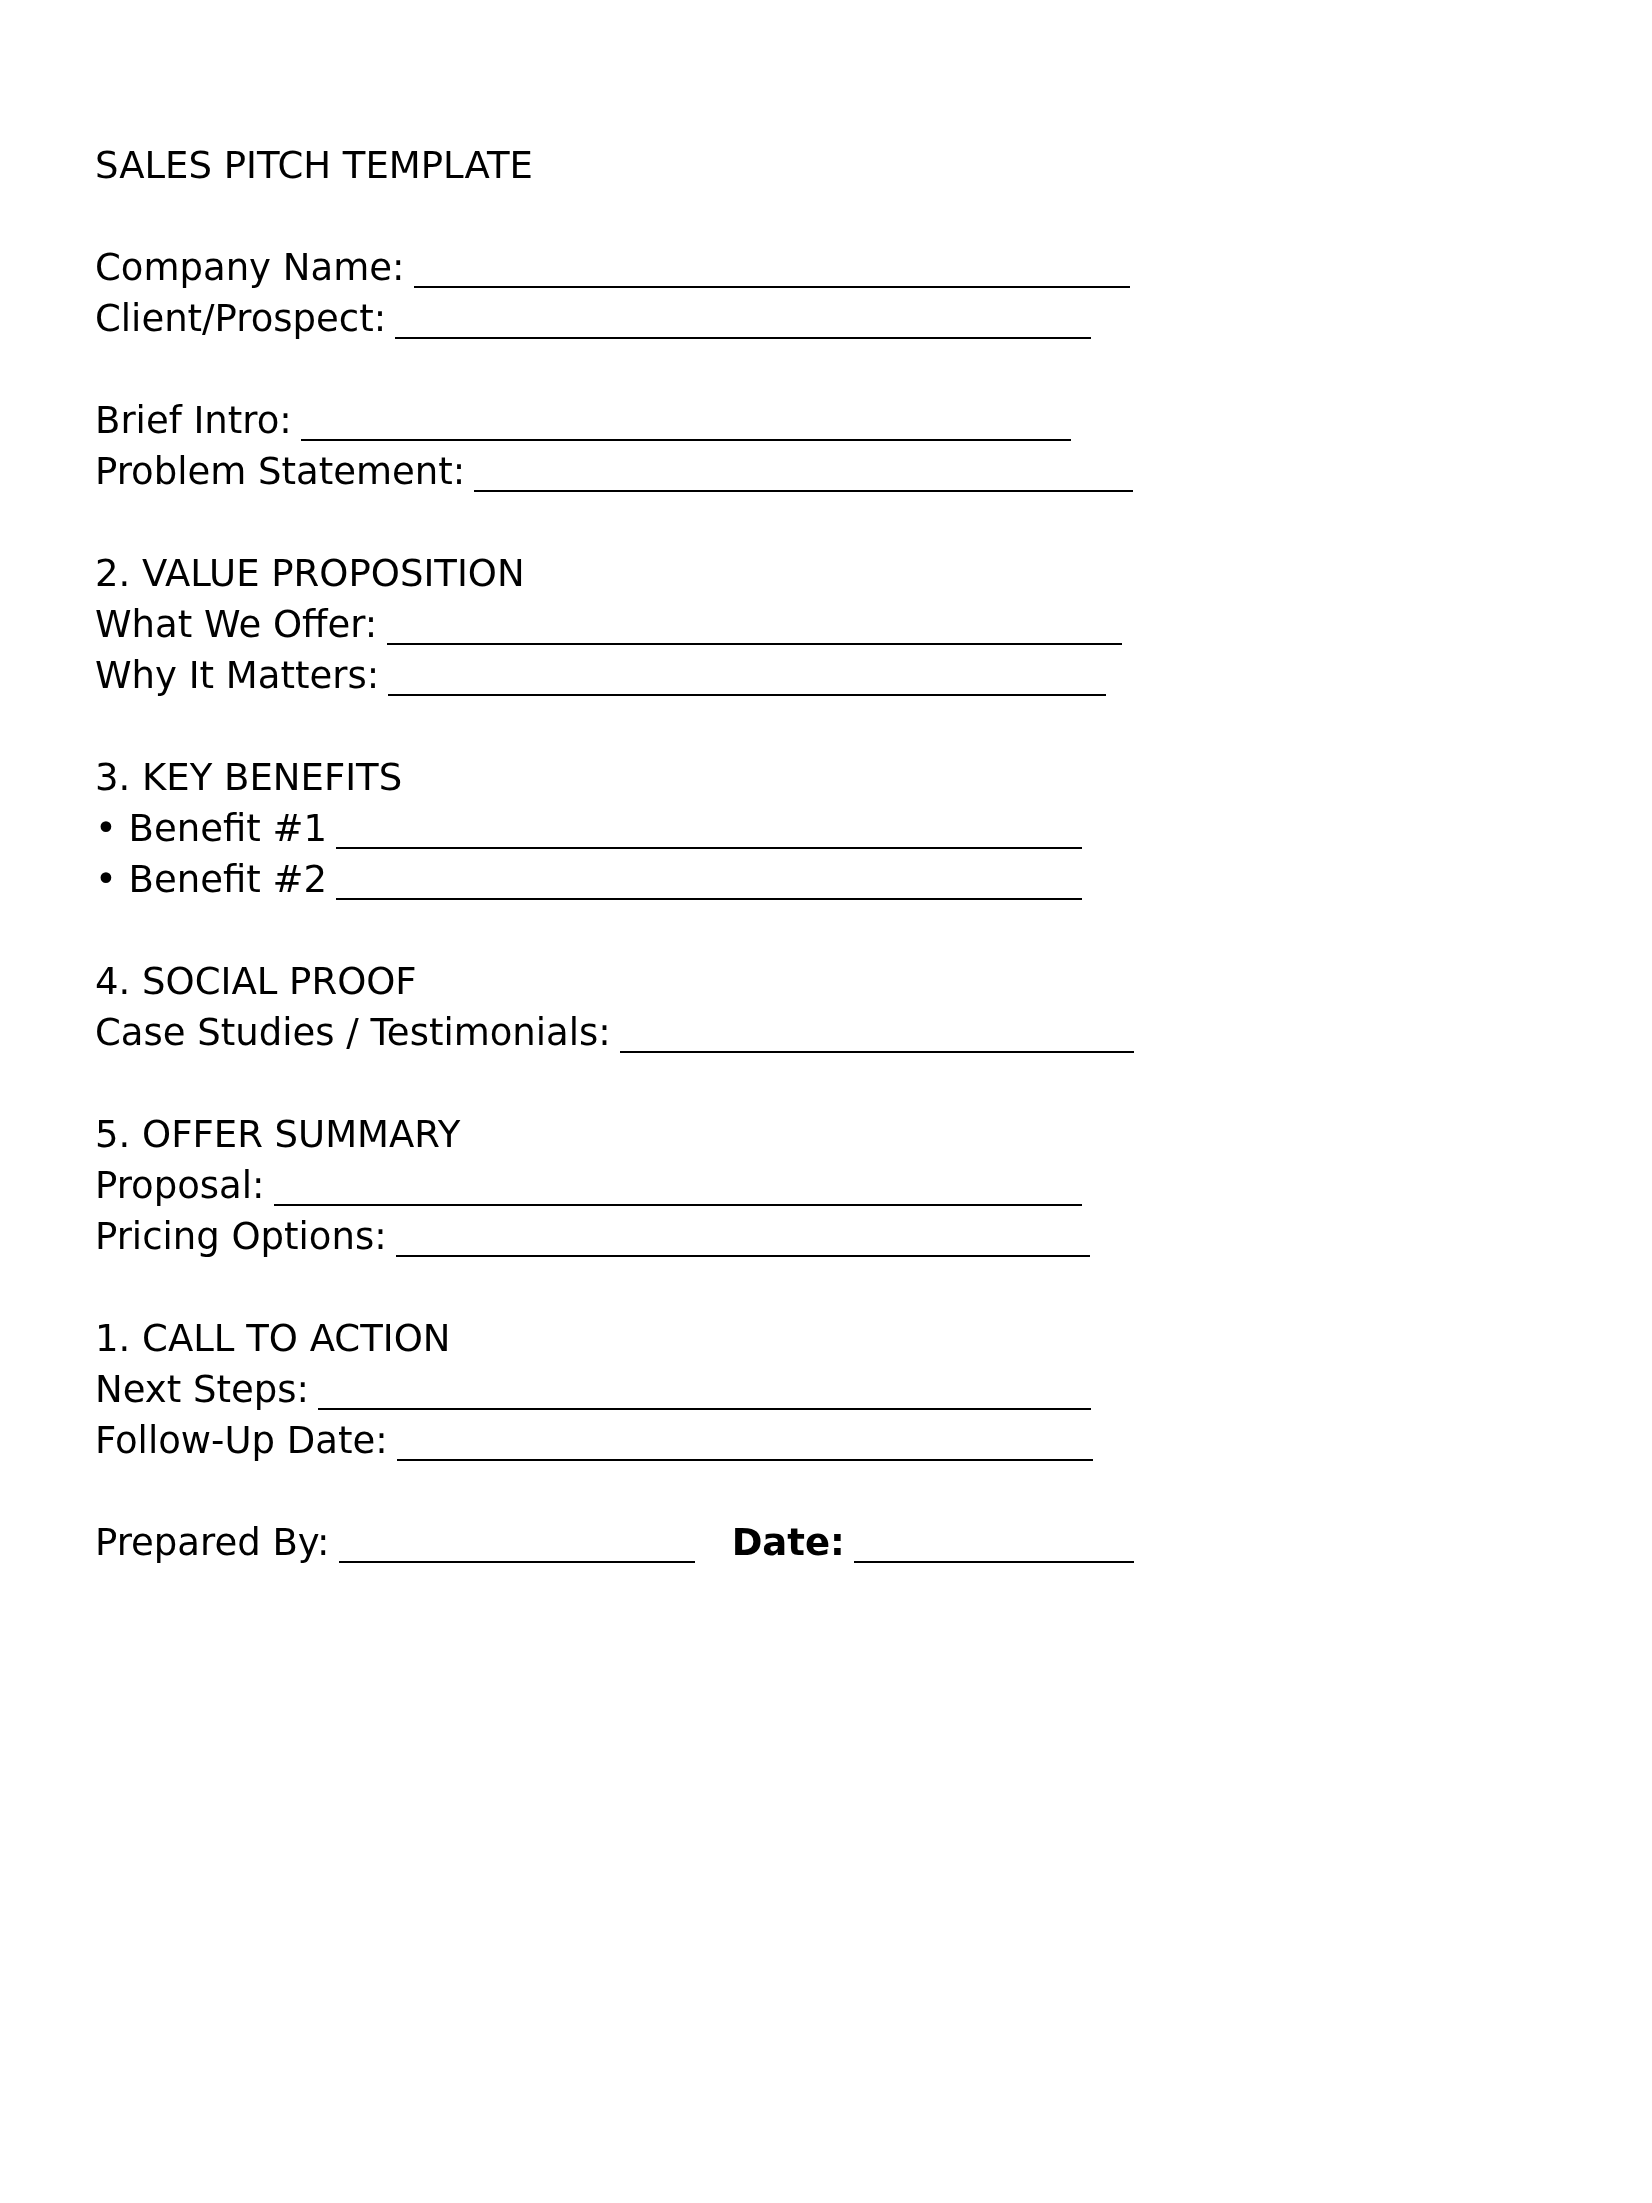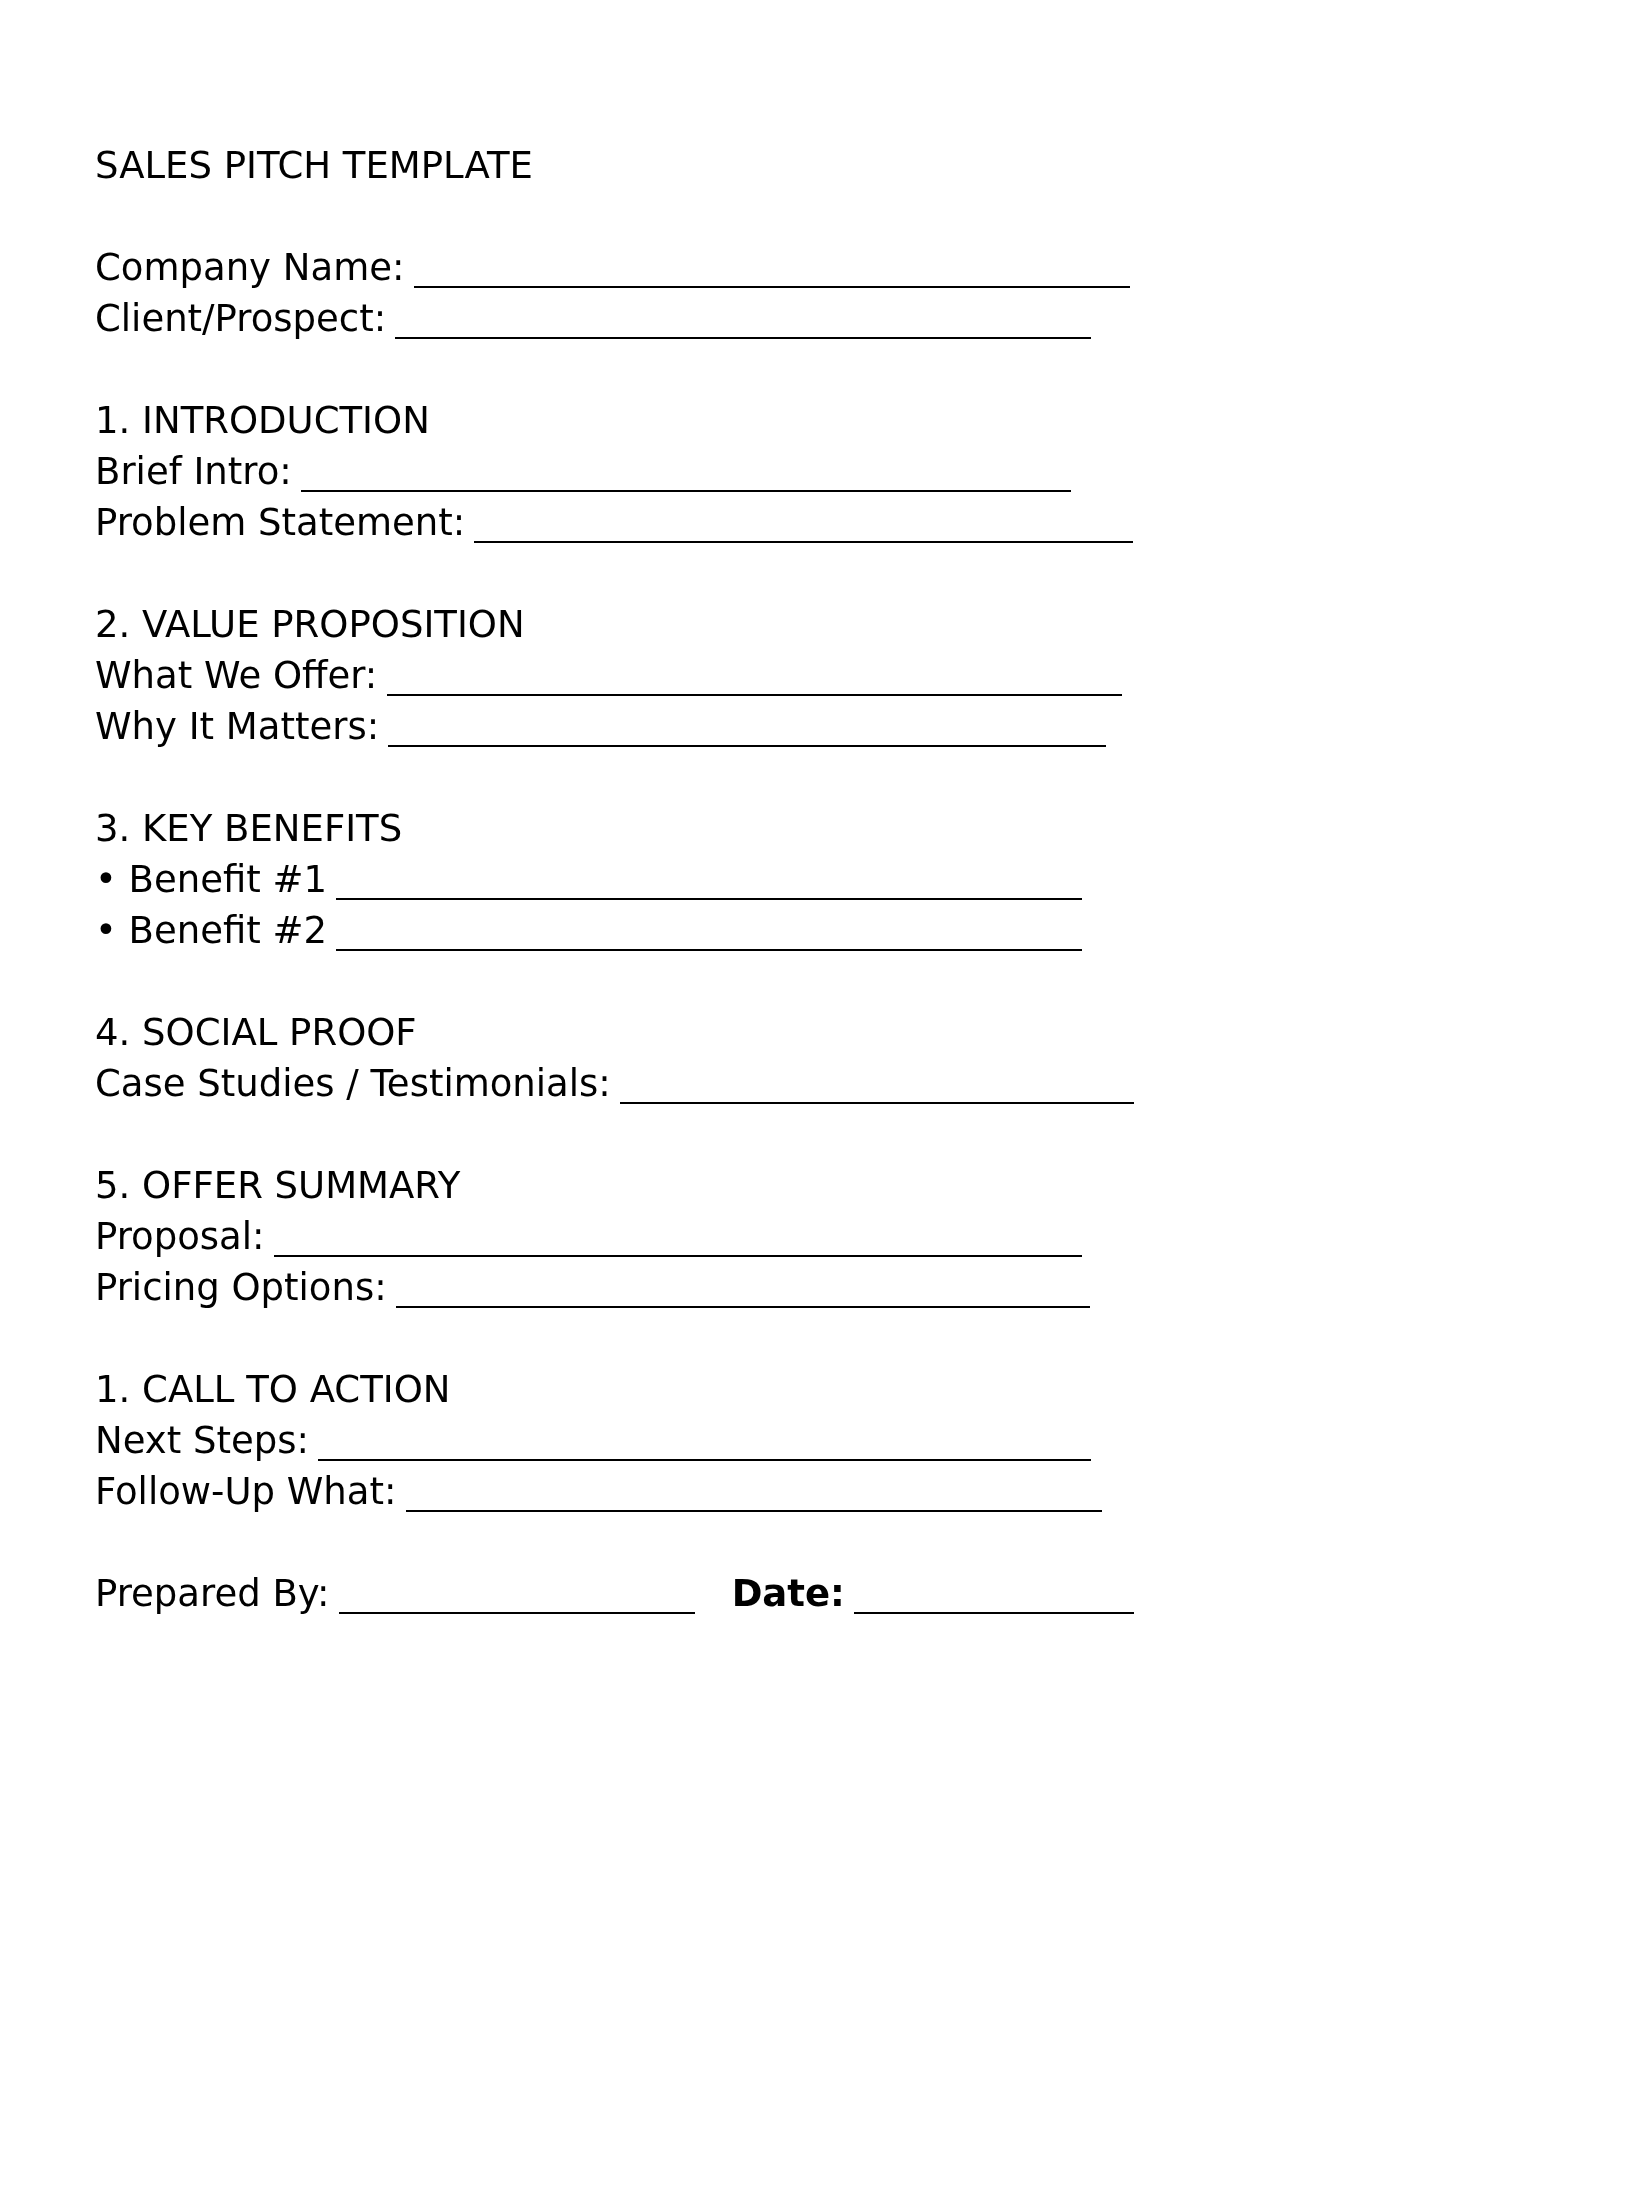--- a/index.html
+++ b/index.html
@@ -38,21 +38,20 @@
   <div class="gap-block">
     <div class="line">
       <span class="label">Company Name:</span><span class="fill" style="width:716px"></span>
     </div>
     <div class="line">
       <span class="label">Client/Prospect:</span><span class="fill" style="width:696px"></span>
     </div>
   </div>
 
   <div class="gap-block">
-    <div class="line">1. INTRODUCTION</div>
     <div class="line">
       <span class="label">Brief Intro:</span><span class="fill" style="width:770px"></span>
     </div>
     <div class="line">
       <span class="label">Problem Statement:</span><span class="fill" style="width:659px"></span>
     </div>
   </div>
 
   <div class="gap-block">
     <div class="line">2. VALUE PROPOSITION</div>
@@ -90,21 +89,21 @@
       <span class="label">Pricing Options:</span><span class="fill" style="width:694px"></span>
     </div>
   </div>
 
   <div class="gap-block">
     <div class="line">1. CALL TO ACTION</div>
     <div class="line">
       <span class="label">Next Steps:</span><span class="fill" style="width:773px"></span>
     </div>
     <div class="line">
-      <span class="label">Follow-Up What:</span><span class="fill" style="width:696px"></span>
+      <span class="label">Follow-Up Date:</span><span class="fill" style="width:696px"></span>
     </div>
   </div>
 
   <div class="gap-block line">
     <span class="label">Prepared By:</span><span class="fill" style="width:356px"></span><span class="label date-gap">Date:</span><span class="fill" style="width:280px"></span>
   </div>
 
 </div>
 
 

